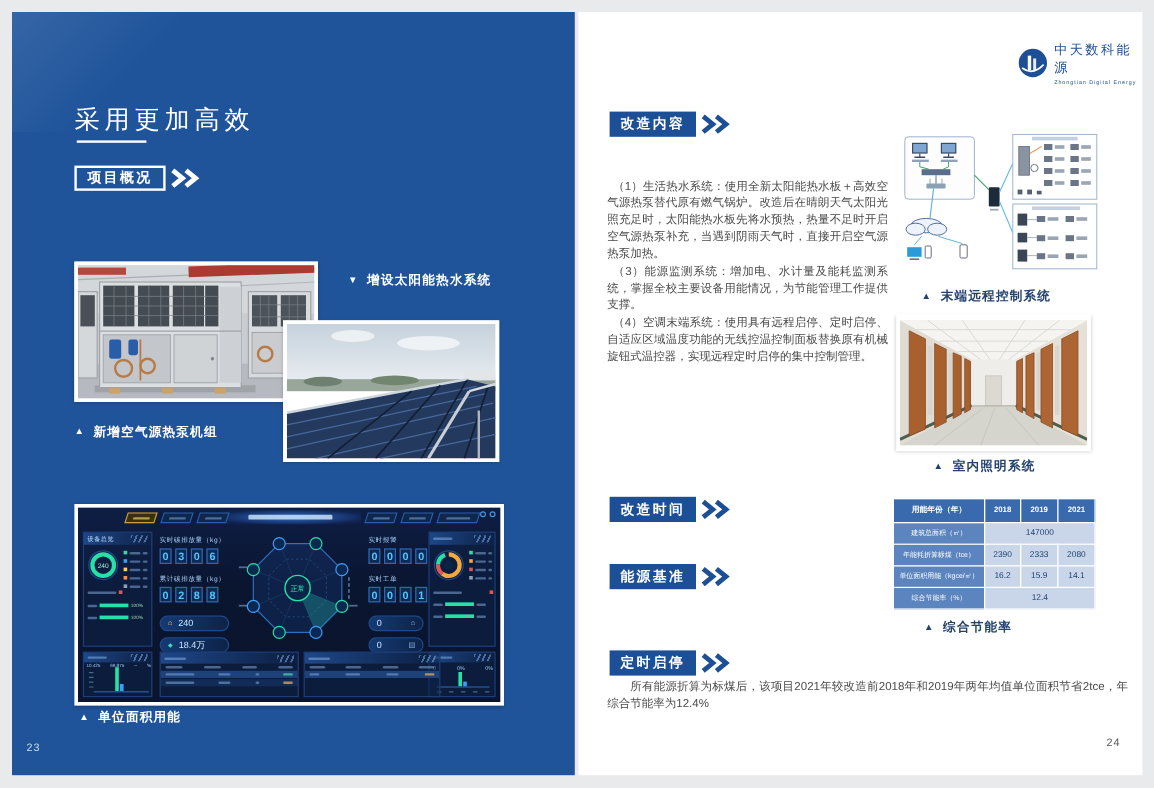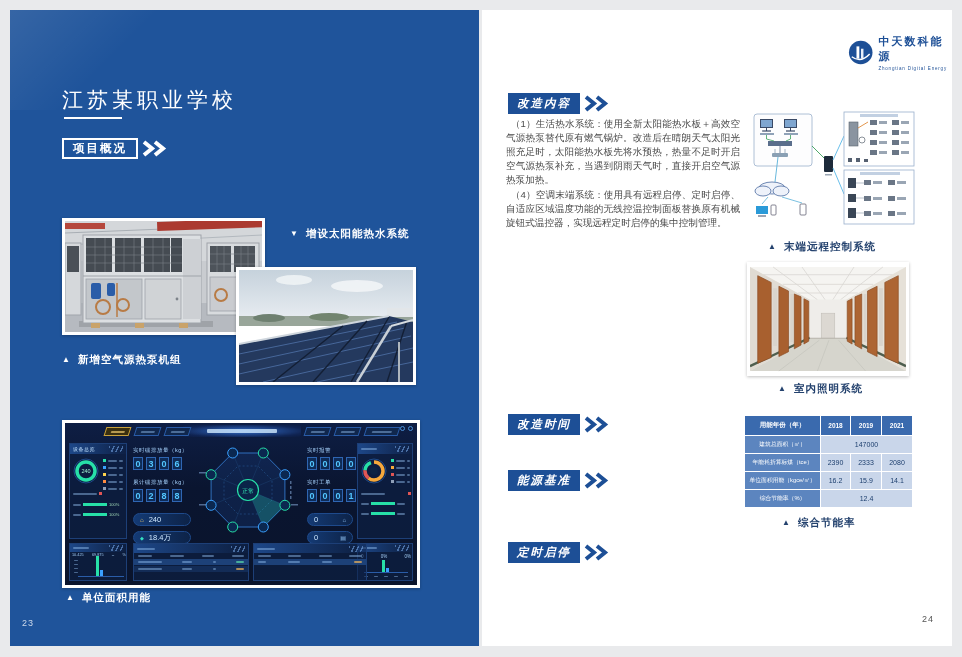--- a/index.html
+++ b/index.html
@@ -12,45 +12,45 @@
   .page{position:absolute;top:10px;height:636px;}
   .page-left{left:10px;width:469px;background:#1f549b;}
   .page-right{left:482px;width:470px;background:#ffffff;}
   .pl-deco{position:absolute;left:0;top:0;width:150px;height:100px;
     background:linear-gradient(135deg,rgba(255,255,255,.10),rgba(255,255,255,0) 60%);}
 
   
   .title{position:absolute;left:52px;top:76px;color:#fff;font-size:21px;letter-spacing:4px;font-weight:400;}
   .title-underline{position:absolute;left:54px;top:107px;width:58px;height:2px;background:#fff;}
   .para{color:#eef3fa;font-size:10px;line-height:20px;text-align:justify;text-indent:2em;position:absolute;}
-  .rpara{color:#4a4a4a;font-size:9.6px;line-height:14px;text-align:justify;position:absolute;}
+  .rpara{color:#4a4a4a;font-size:9.6px;line-height:14px;text-align:justify;position:absolute;margin-top:32px;}
   .indent2{text-indent:2em;}
   .reno p{margin:0 0 1px 0;text-indent:0.5em;text-align:justify;}
 
   
   .badge{position:absolute;display:flex;align-items:center;height:21px;}
   .badge .bx{display:flex;align-items:center;height:21px;box-sizing:border-box;
     font-size:11.5px;font-weight:bold;letter-spacing:2px;padding:0 9px;}
   .badge-outline .bx{border:2px solid #fff;color:#fff;}
-  .badge-solid .bx{background:#1d4f96;color:#fff;font-style:italic;}
+  .badge-solid .bx{background:#1d4f96;color:#fff;}
   .badge svg{margin-left:3px;}
 
   
   .cap{position:absolute;font-size:10.5px;font-weight:bold;letter-spacing:1px;white-space:nowrap;}
   .cap .mk{font-size:8px;margin-right:7px;vertical-align:1px;}
   .cap-left{color:#fff;}
   .cap-right{color:#24426e;text-align:center;}
 
   
   .shot{position:absolute;background:#fff;border:3px solid #fff;box-shadow:0 1px 3px rgba(0,0,0,.25);}
   .shot svg{display:block;}
 
   
   .logo{position:absolute;left:366px;top:24px;display:flex;align-items:center;gap:5px;}
-  .logo-name{color:#1d4f96;font-size:11px;font-weight:bold;letter-spacing:2px;}
+  .logo-name{color:#1d4f96;font-size:11px;font-weight:normal;letter-spacing:2px;}
   .logo-tag{color:#1d4f96;font-size:4.5px;letter-spacing:.8px;margin-top:2px;}
 
   
   .etable{position:absolute;border-collapse:collapse;table-layout:fixed;}
   .etable td{border:1px solid #fff;text-align:center;vertical-align:middle;padding:0;}
   .etable .hd{background:#3a6aae;color:#fff;font-size:6.5px;font-weight:bold;}
   .etable .lbl{background:#5c85bf;color:#fff;font-size:5.8px;}
   .etable .val{background:#c9d6ea;color:#1d3f6e;font-size:7px;}
 
   .pagenum{position:absolute;font-size:9px;letter-spacing:1px;}
@@ -84,21 +84,21 @@
   .tinytxt{font-size:4px;color:#9fd8b8;}
   .statstxt{font-size:4.5px;color:#9fc8f0;}
   .redmk{width:3px;height:3px;background:#e05555;display:inline-block;}
 </style>
 </head>
 <body>
 
 <div class="page page-left">
   <div class="pl-deco"></div>
 
-  <h1 class="title" style="margin:0;">江苏某职业学校</h1>
+  <h1 class="title" style="margin:0;">采用更加高效</h1>
   <div class="title-underline"></div>
 
   <div class="badge badge-outline" style="left:52px;top:128px;">
     <span class="bx">项目概况</span>
     <svg width="26" height="17" viewBox="0 0 26 17">
       <path d="M3 2 L11 8.5 L3 15" fill="none" stroke="#fff" stroke-width="4"></path>
       <path d="M14 2 L22 8.5 L14 15" fill="none" stroke="#fff" stroke-width="4"></path>
     </svg>
   </div>
 
@@ -557,20 +557,21 @@
   <div class="badge badge-solid" style="left:26px;top:83px;">
     <span class="bx">改造内容</span>
     <svg width="26" height="17" viewBox="0 0 26 17">
       <path d="M3 2 L11 8.5 L3 15" fill="none" stroke="#1d4f96" stroke-width="4"></path>
       <path d="M14 2 L22 8.5 L14 15" fill="none" stroke="#1d4f96" stroke-width="4"></path>
     </svg>
   </div>
 
   <div class="rpara reno" style="left:24px;top:107px;width:234px;">
     <p>（1）生活热水系统：使用全新太阳能热水板＋高效空气源热泵替代原有燃气锅炉。改造后在晴朗天气太阳光照充足时，太阳能热水板先将水预热，热量不足时开启空气源热泵补充，当遇到阴雨天气时，直接开启空气源热泵加热。</p>
+    <p>（3）能源监测系统：增加电、水计量及能耗监测系统，掌握全校主要设备用能情况，为节能管理工作提供支撑。</p>
     <p>（4）空调末端系统：使用具有远程启停、定时启停、自适应区域温度功能的无线控温控制面板替换原有机械旋钮式温控器，实现远程定时启停的集中控制管理。</p>
   </div>
 
   <div class="badge badge-solid" style="left:26px;top:404px;">
     <span class="bx">改造时间</span>
     <svg width="26" height="17" viewBox="0 0 26 17">
       <path d="M3 2 L11 8.5 L3 15" fill="none" stroke="#1d4f96" stroke-width="4"></path>
       <path d="M14 2 L22 8.5 L14 15" fill="none" stroke="#1d4f96" stroke-width="4"></path>
     </svg>
   </div>
@@ -583,20 +584,21 @@
     </svg>
   </div>
 
   <div class="badge badge-solid" style="left:26px;top:532px;">
     <span class="bx">定时启停</span>
     <svg width="26" height="17" viewBox="0 0 26 17">
       <path d="M3 2 L11 8.5 L3 15" fill="none" stroke="#1d4f96" stroke-width="4"></path>
       <path d="M14 2 L22 8.5 L14 15" fill="none" stroke="#1d4f96" stroke-width="4"></path>
     </svg>
   </div>
+  <p class="rpara indent2" style="left:24px;top:556px;width:434px;margin:0;">所有能源折算为标煤后，该项目2021年较改造前2018年和2019年两年均值单位面积节省2tce，年综合节能率为12.4%</p>
 
   <div style="position:absolute;left:266px;top:98px;">
     <svg width="170" height="126" viewBox="0 0 170 126">
       <rect width="170" height="126" fill="#ffffff"></rect>
       <rect x="6" y="6" width="58" height="52" rx="3" fill="#fdfdfe" stroke="#9ab0cc" stroke-width="0.8"></rect>
 
       <g>
         <rect x="12" y="11" width="13" height="9" fill="#3a4a66"></rect>
           <rect x="13" y="12" width="11" height="7" fill="#7fa6d0"></rect>
         <line x1="18.5" y1="20" x2="18.5" y2="23" stroke="#3a4a66" stroke-width="1"></line>
@@ -792,18 +794,18 @@
       <td class="val">16.2</td>
       <td class="val">15.9</td>
       <td class="val">14.1</td>
     </tr>
     <tr style="height:18px;">
       <td class="lbl">综合节能率（%）</td>
       <td class="val" colspan="3">12.4</td>
     </tr>
   </tbody>
     </table>
-  <div class="cap cap-right" style="left:300px;top:506px;">
+  <div class="cap cap-right" style="left:288px;top:506px;">
     <span class="mk">▲</span><span>综合节能率</span>
   </div>
 
   <div class="pagenum" style="left:440px;top:604px;color:#555;">24</div>
 </div>
 
 </body></html>

